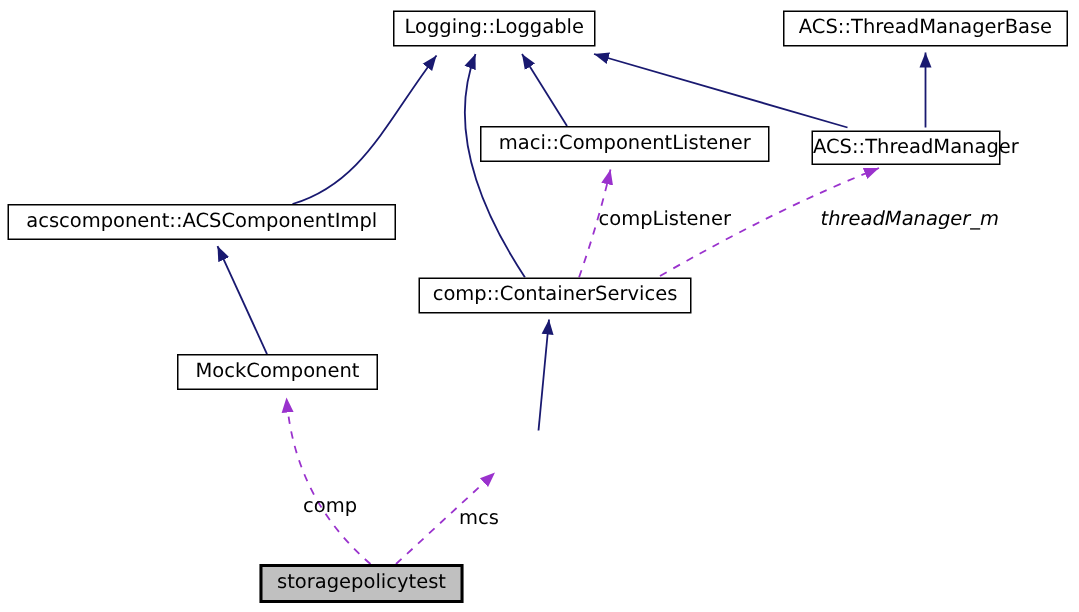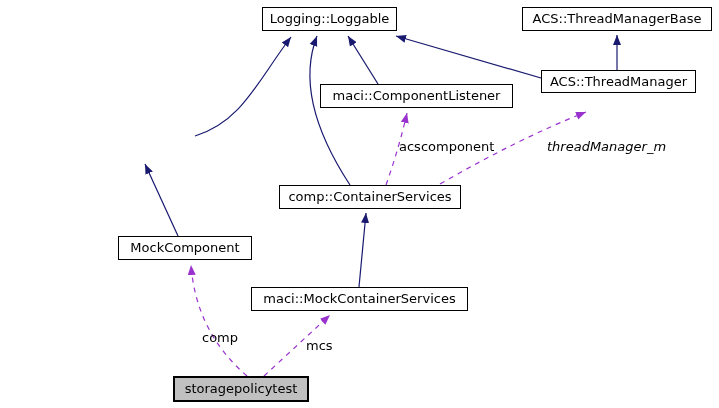--- a/index.html
+++ b/index.html
@@ -22,21 +22,21 @@
     background:var(--c-highlight-bg,#c0c0c0);border-width:2px;line-height:22px;
   }
   .edge-label{
     position:absolute;z-index:3;color:var(--c-text,#000000);
     font-size:13px;white-space:nowrap;
   }
   
   #n-loggable{left:262px;top:7px;width:135px;height:24px;}
   #n-tmbase{left:522px;top:7px;width:190px;height:24px;}
   #n-complistener{left:320px;top:84px;width:193px;height:24px;}
-  #n-threadmanager{left:541px;top:70px;width:155px;height:23px;}
+  #n-threadmanager{left:541px;top:87px;width:126px;height:23px;}
   #n-acscomponentimpl{left:5px;top:136px;width:259px;height:24px;}
   #n-containerservices{left:279px;top:185px;width:182px;height:24px;}
   #n-mockcomponent{left:118px;top:236px;width:134px;height:24px;}
   #n-mockcontainerservices{left:251px;top:287px;width:217px;height:24px;}
   #n-storagepolicytest{left:173px;top:376px;width:136px;height:26px;}
   
   #l-complistener{left:399px;top:139px;}
   #l-threadmanager-m{left:547px;top:139px;font-style:italic;}
   #l-comp{left:202px;top:290px;margin-top:40px;}
   #l-mcs{left:306px;top:338px;}
@@ -67,23 +67,23 @@
     <path class="edge-use" d="M386,185 Q399,148 407,113" marker-end="url(#arrow-use)"></path>
     <path class="edge-use" d="M440,184 Q520,138 586,112" marker-end="url(#arrow-use)"></path>
     <path class="edge-use" d="M247,376 Q196,332 191,265" marker-end="url(#arrow-use)"></path>
     <path class="edge-use" d="M264,376 L330,315" marker-end="url(#arrow-use)"></path>
   </svg>
 
   <div id="n-loggable" class="node">Logging::Loggable</div>
   <div id="n-tmbase" class="node">ACS::ThreadManagerBase</div>
   <div id="n-complistener" class="node">maci::ComponentListener</div>
   <div id="n-threadmanager" class="node">ACS::ThreadManager</div>
+  <div id="n-acscomponentimpl" class="node">acscomponent::ACSComponentImpl</div>
   <div id="n-containerservices" class="node">comp::ContainerServices</div>
   <div id="n-mockcomponent" class="node">MockComponent</div>
-  <div id="n-mockcontainerservices" class="node">maci::MockContainerServices</div>
   <div id="n-storagepolicytest" class="node highlight">storagepolicytest</div>
 
-  <div id="l-complistener" class="edge-label">acscomponent</div>
+  <div id="l-complistener" class="edge-label">compListener</div>
   <div id="l-threadmanager-m" class="edge-label">threadManager_m</div>
   <div id="l-comp" class="edge-label">comp</div>
   <div id="l-mcs" class="edge-label">mcs</div>
 
 </div>
 
 </body></html>

